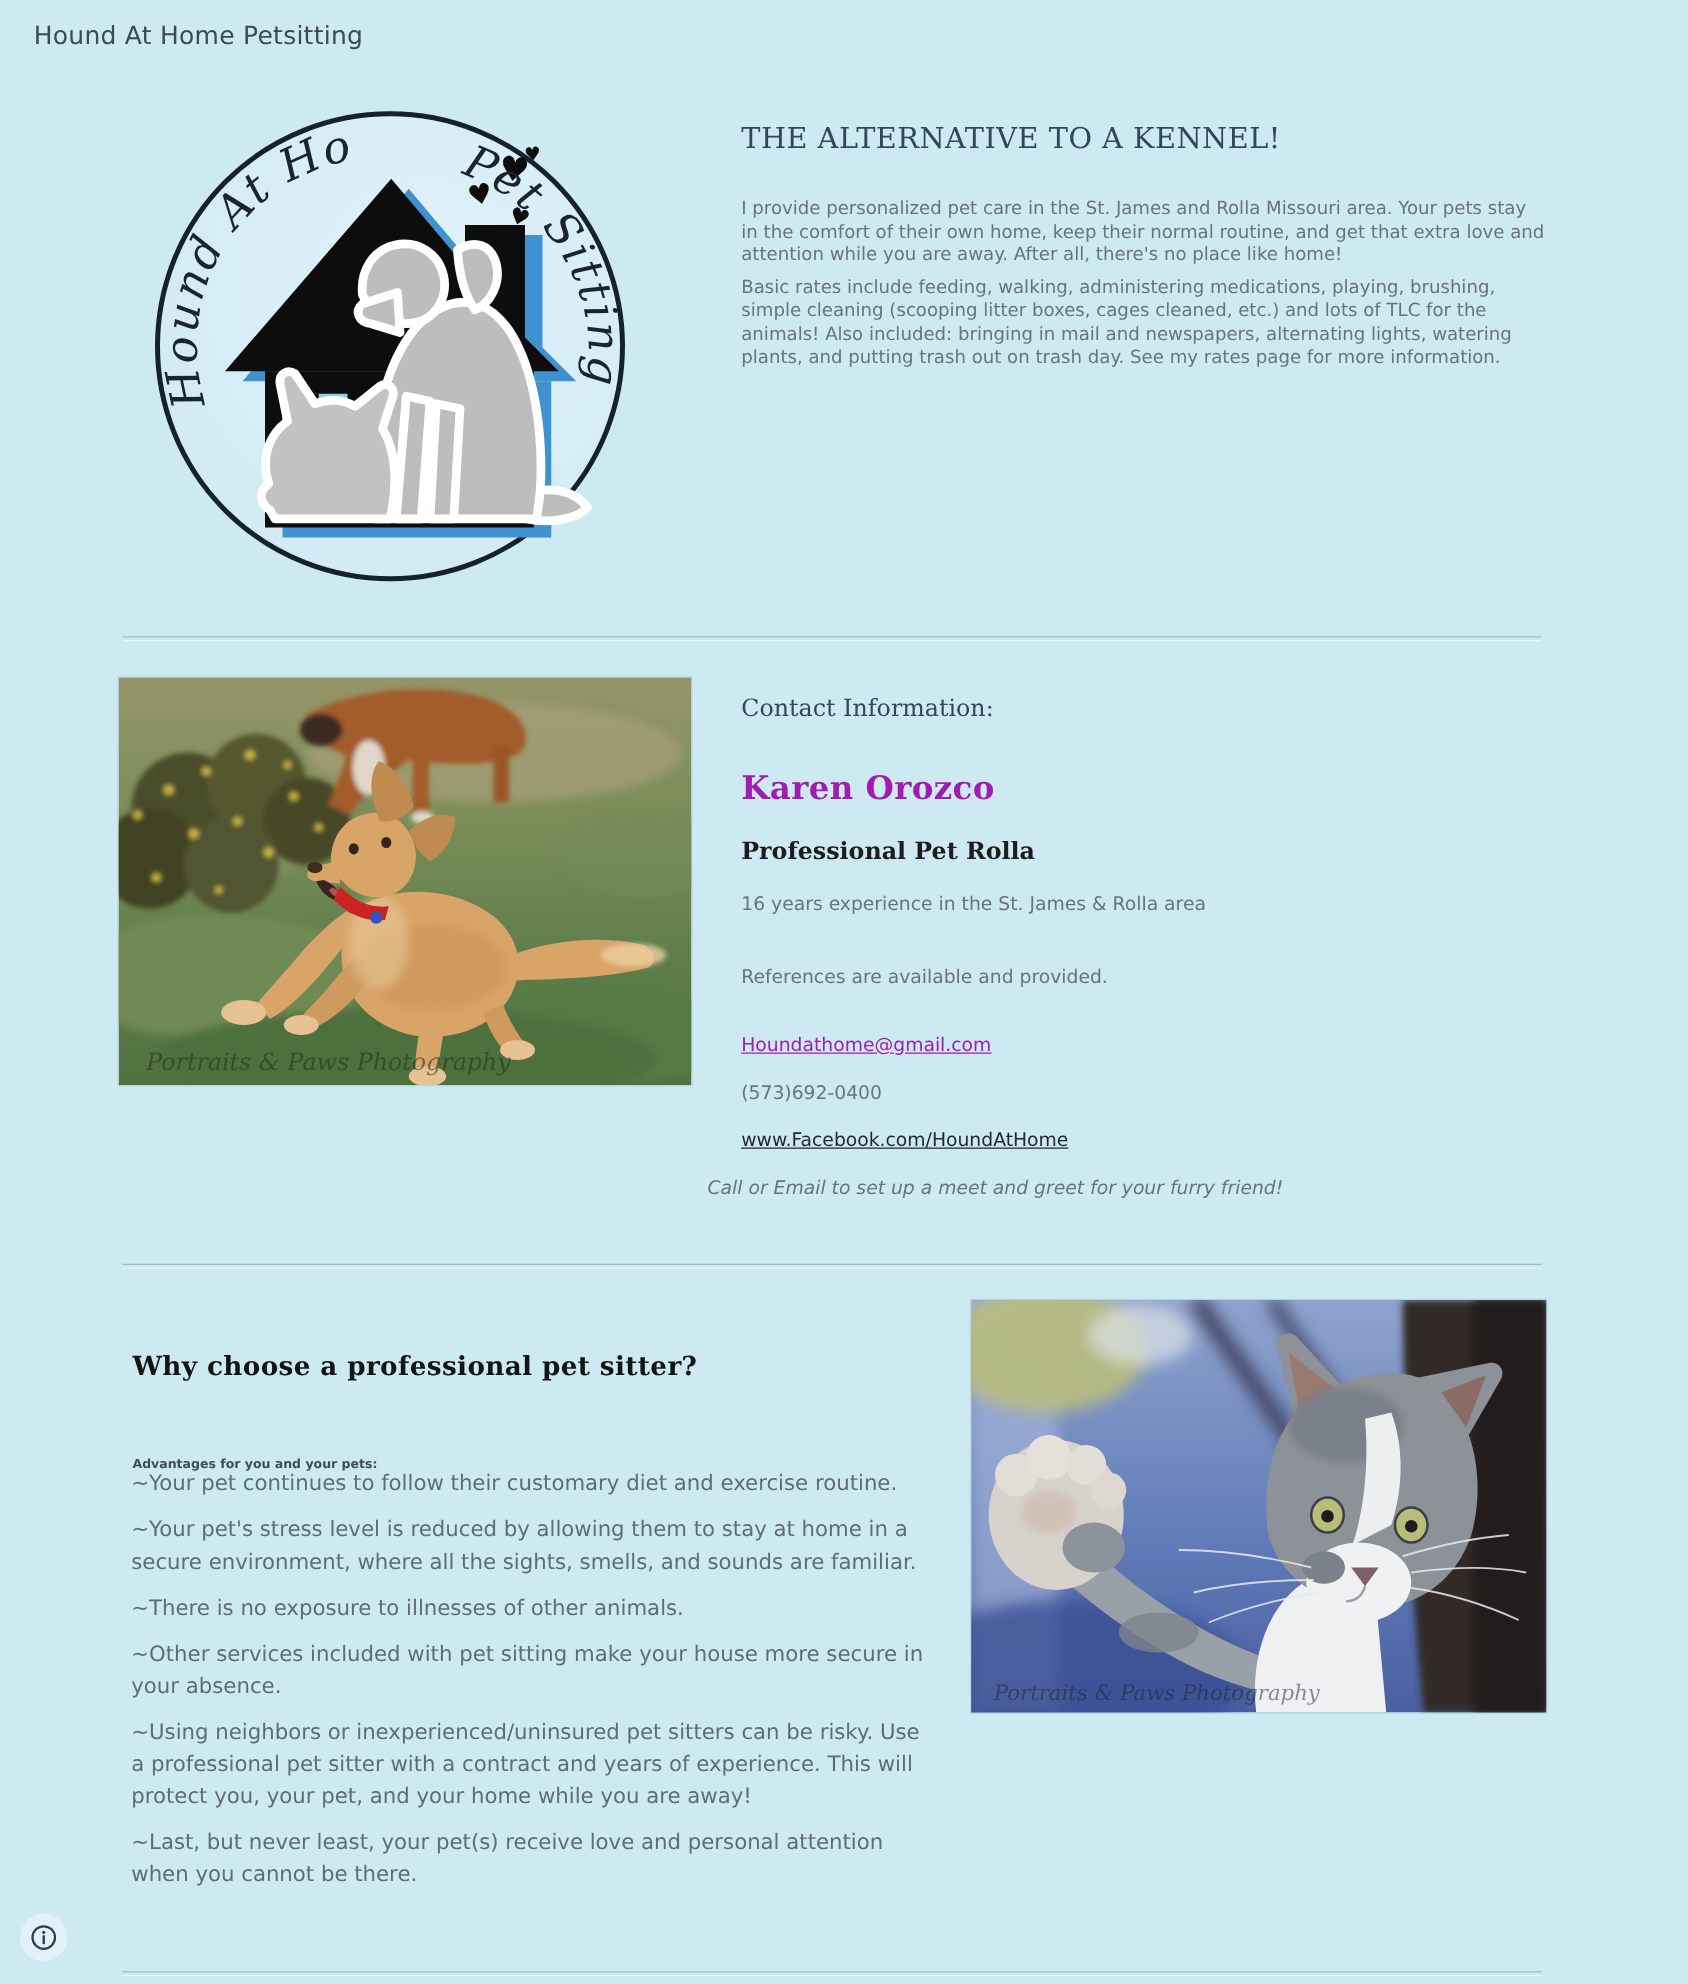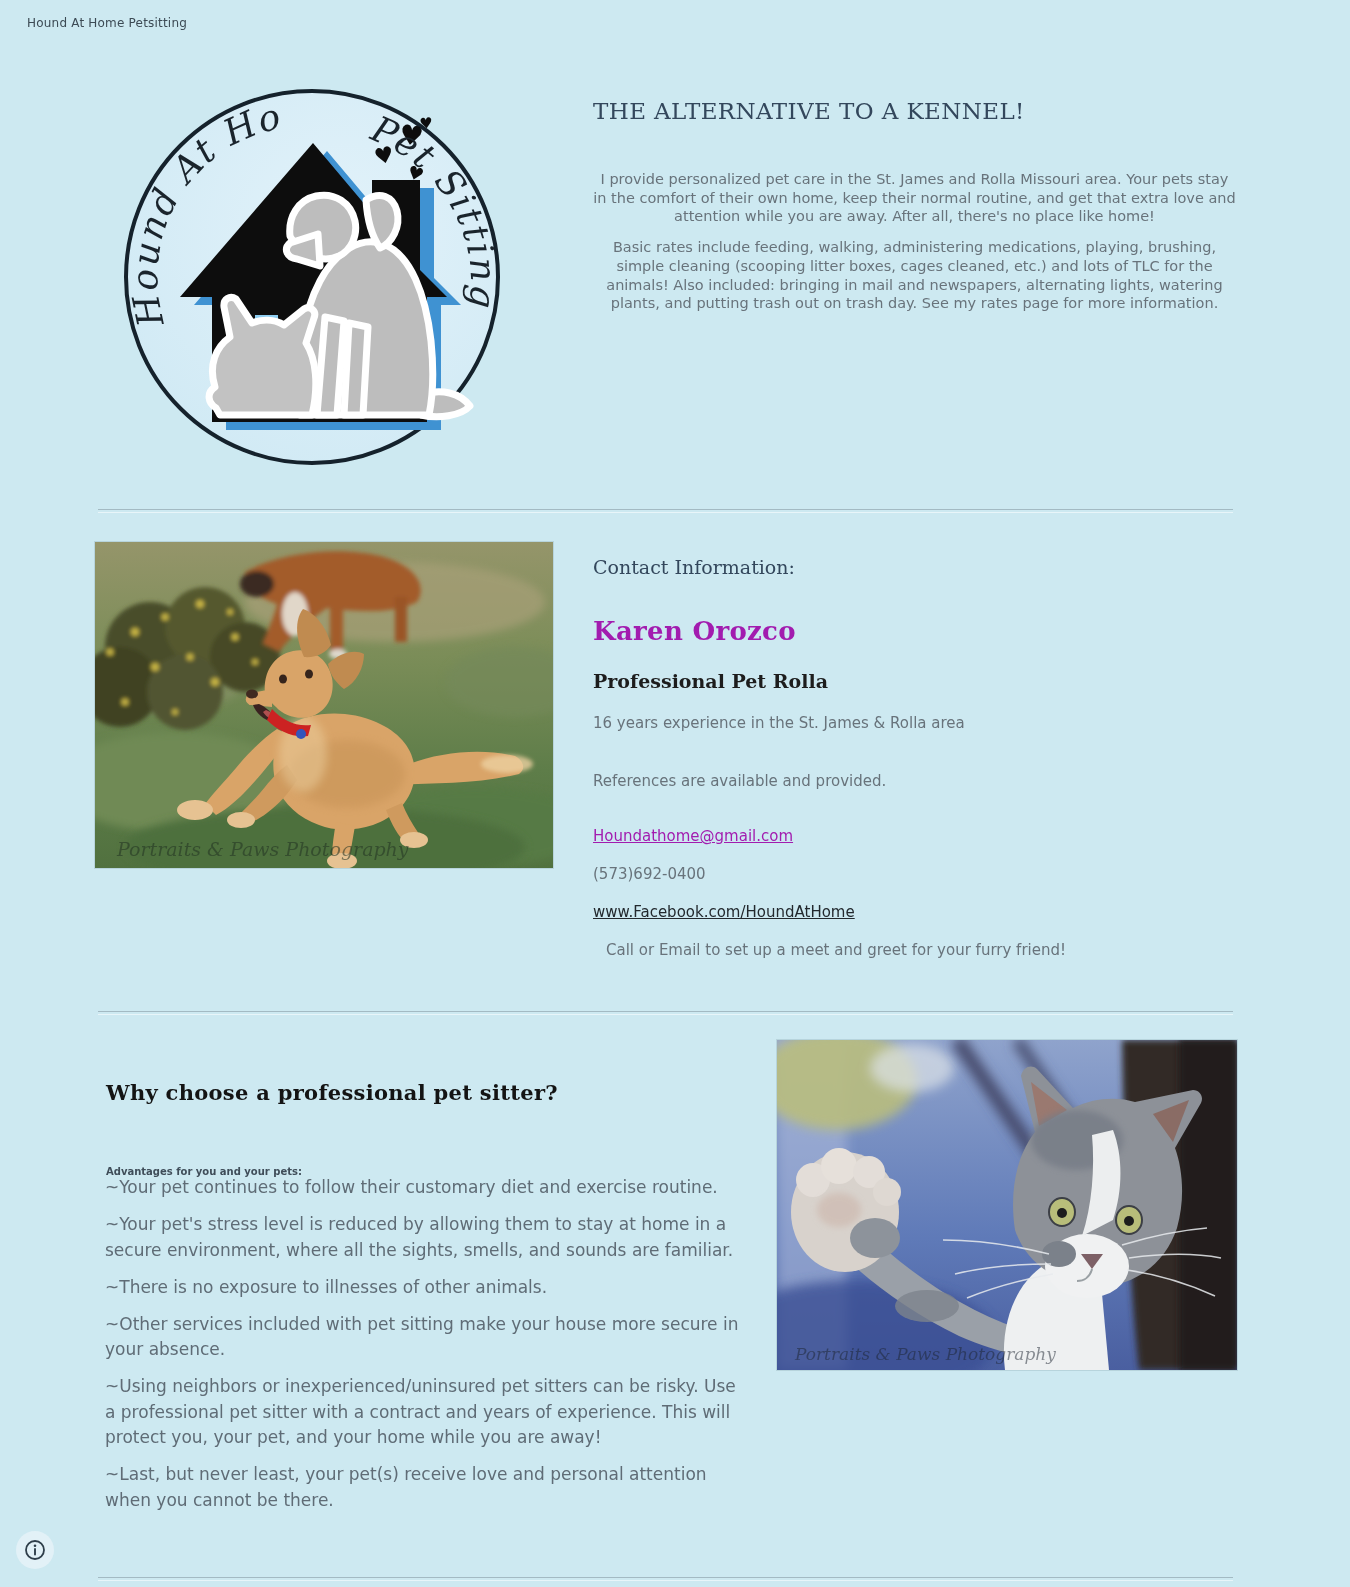--- a/index.html
+++ b/index.html
@@ -1,43 +1,43 @@
 <!DOCTYPE html>
 <html><head>
 <meta charset="utf-8">
 <style>
   html,body{margin:0;padding:0;}
   body{background:#cde9f1;font-family:"DejaVu Sans",sans-serif;}
   #canvas{position:relative;width:1350px;height:1587px;background:#cde9f1;overflow:hidden;}
   .abs{position:absolute;}
 
-  .site-title{left:27px;top:16px;font-size:12px;color:#3c4a54;letter-spacing:.2px;cursor:pointer;}
+  .site-title{left:27px;top:16px;font-size:20px;color:#3c4a54;letter-spacing:.2px;cursor:pointer;}
 
   .serif{font-family:"DejaVu Serif",serif;}
   .intro-heading{left:593px;top:98px;width:650px;font-size:23px;color:#33475c;letter-spacing:.4px;}
   .intro-body{left:593px;top:158px;width:643px;}
-  .intro-body p{margin:12px 0 7px;font-size:14.5px;line-height:18.7px;color:#68737b;text-align:center;}
+  .intro-body p{margin:0 0 7px;font-size:14.5px;line-height:18.7px;color:#68737b;}
 
   .divider{height:2px;border-top:1px solid #a3bac3;border-bottom:1px solid rgba(255,255,255,.55);}
   .div1{left:98px;top:509px;width:1135px;}
   .div2{left:98px;top:1011px;width:1135px;}
   .div3{left:98px;top:1577px;width:1135px;}
 
   .photo{display:block;box-shadow:0 0 0 1px rgba(120,150,160,.25);}
 
   .contact-heading{left:593px;top:556px;font-size:19px;color:#33475c;}
   .contact-name{left:593px;top:616px;font-size:26px;font-weight:bold;color:#a21caf;letter-spacing:.3px;}
   .contact-role{left:593px;top:670px;font-size:19px;font-weight:bold;color:#1d1d1d;}
   .c-line{font-size:15px;color:#68737b;}
   .c-exp{left:593px;top:714px;}
   .c-ref{left:593px;top:772px;}
   .c-email{left:593px;top:827px;text-decoration:underline;color:#a21caf;cursor:pointer;}
   .c-phone{left:593px;top:865px;}
   .c-fb{left:593px;top:903px;text-decoration:underline;color:#23292e;cursor:pointer;}
-  .c-cta{left:606px;top:941px;}
+  .c-cta{left:566px;top:941px;font-style:italic;}
 
   .why-heading{left:106px;top:1080px;font-size:21px;font-weight:bold;color:#141414;letter-spacing:.3px;}
   .why-sub{left:106px;top:1166px;font-size:10px;font-weight:bold;color:#3f4d59;}
   .why-bullets{left:105px;top:1175px;width:642px;}
   .why-bullets p{margin:0 0 11.5px;font-size:17px;line-height:25.5px;color:#5f6c76;}
 
   .info-btn{left:16px;top:1531px;width:38px;height:38px;border-radius:50%;
     background:#e2f1f7;display:flex;align-items:center;justify-content:center;cursor:pointer;}
 </style>
 </head>

